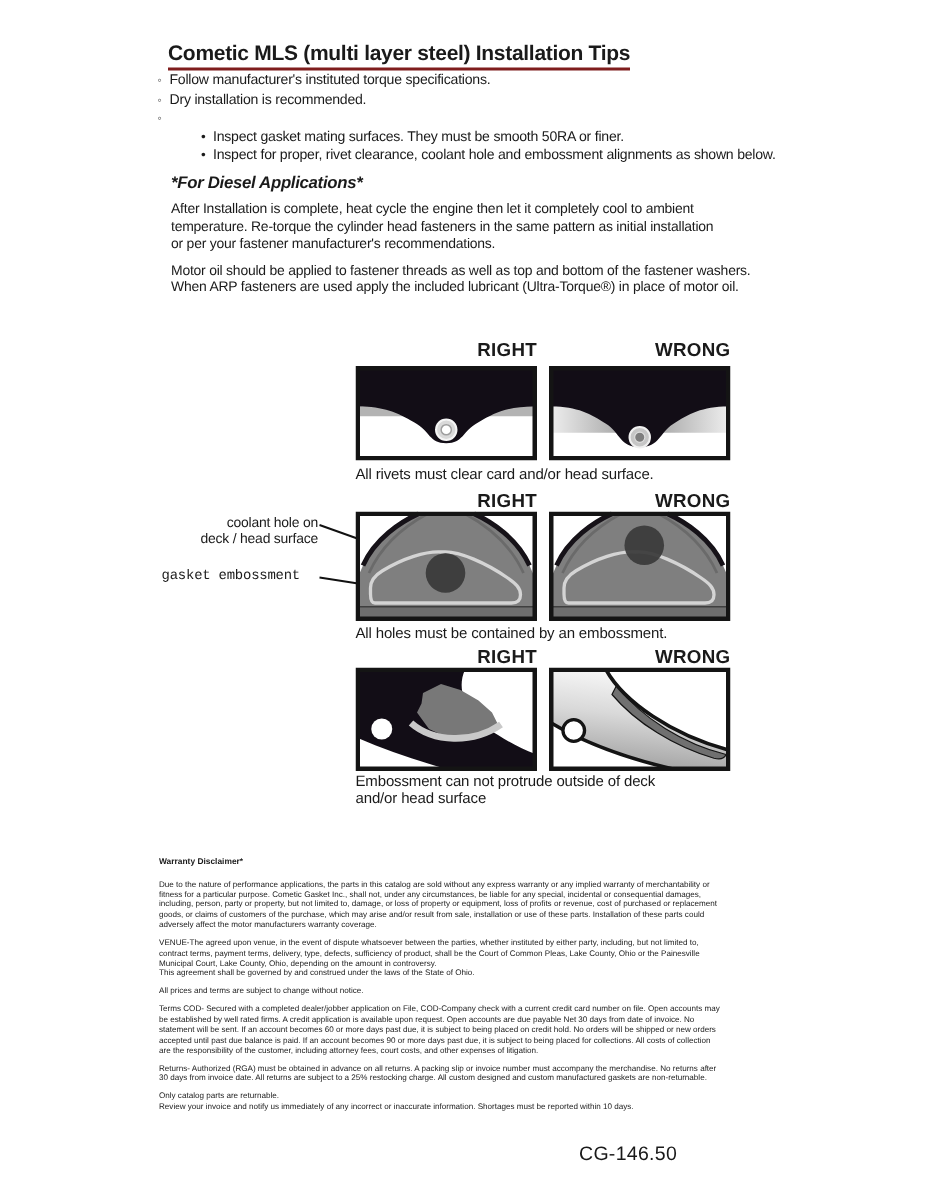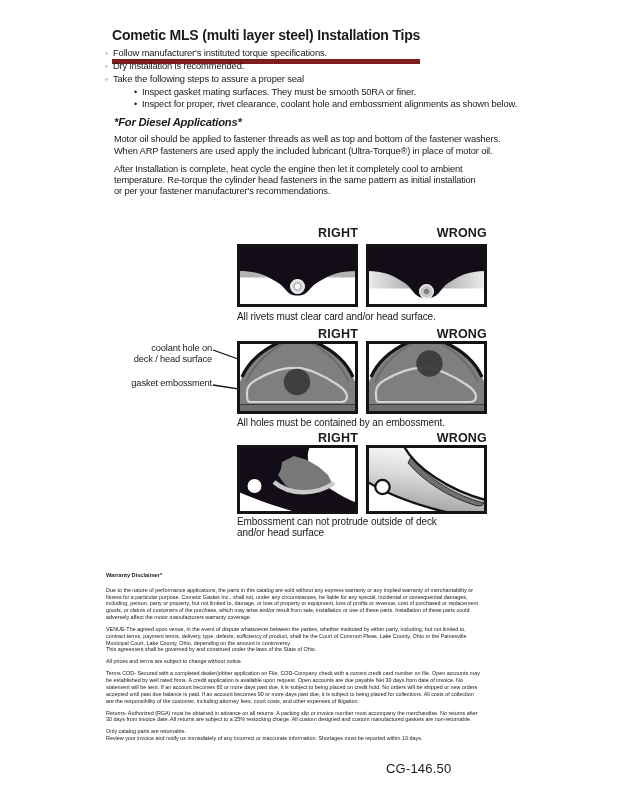--- a/index.html
+++ b/index.html
@@ -1,21 +1,21 @@
 <!DOCTYPE html>
 <html><head>
 <meta charset="utf-8">
 <style>
   html,body{margin:0;padding:0;background:#fff;}
   .page{position:relative;width:618px;height:800px;background:#ffffff;overflow:hidden;
         font-family:"Liberation Sans",sans-serif;color:#1a1a1a;}
   .abs{position:absolute;}
 
   .title{left:112px;top:27px;font-size:14px;font-weight:bold;letter-spacing:-0.2px;
-         border-bottom:5px solid #7f1d1d;padding-bottom:16px;white-space:nowrap;}
+         border-bottom:2px solid #7f1d1d;padding-bottom:2px;white-space:nowrap;}
 
   .tips{left:105px;top:47px;font-size:9.4px;letter-spacing:-0.15px;line-height:12.1px;white-space:nowrap;}
   .tips .row{display:flex;align-items:baseline;}
   .tips .b{width:8px;font-size:8px;color:#333;}
   .tips .sub{margin-left:29px;}
   .tips .sb{width:8px;font-size:9px;}
 
   .diesel{left:114px;top:117px;width:460px;font-size:9.3px;letter-spacing:-0.15px;line-height:11.3px;}
   .diesel h2{margin:0 0 6px 0;font-size:11.2px;letter-spacing:-0.2px;font-style:italic;}
   .diesel p{margin:0 0 7px 0;white-space:pre-line;}
@@ -43,39 +43,38 @@
     <div class="row">
       <span class="b">◦</span>
       <span>Follow manufacturer's instituted torque specifications.</span>
     </div>
     <div class="row">
       <span class="b">◦</span>
       <span>Dry installation is recommended.</span>
     </div>
     <div class="row">
       <span class="b">◦</span>
-      <span>Take the following steps to assure a proper seal</span>
     </div>
     <div class="row sub">
       <span class="sb">•</span>
       <span>Inspect gasket mating surfaces.  They must be smooth 50RA or finer.</span>
     </div>
     <div class="row sub">
       <span class="sb">•</span>
       <span>Inspect for proper, rivet clearance, coolant hole and embossment alignments as shown below.</span>
     </div>
   </div>
 
   <div class="abs diesel">
     <h2>*For Diesel Applications*</h2>
-    <p>Motor oil should be applied to fastener threads as well as top and bottom of the fastener washers.
-When ARP fasteners are used apply the included lubricant (Ultra-Torque®) in place of motor oil.</p>
     <p>After Installation is complete, heat cycle the engine then let it completely cool to ambient
 temperature. Re-torque the cylinder head fasteners in the same pattern as initial installation
 or per your fastener manufacturer's recommendations.</p>
+    <p>Motor oil should be applied to fastener threads as well as top and bottom of the fastener washers.
+When ARP fasteners are used apply the included lubricant (Ultra-Torque®) in place of motor oil.</p>
   </div>
 
   <div class="abs dlabel" style="left:237px;top:226px;">RIGHT</div>
   <div class="abs dlabel" style="left:366px;top:226px;">WRONG</div>
 
   <svg class="abs" style="left:237px;top:244px;" width="121" height="63" viewBox="0 0 121 63">
     <rect x="1.5" y="1.5" width="118" height="60" fill="#ffffff"></rect>
     <rect x="1.5" y="27" width="118" height="6.5" fill="#b3b3b3"></rect>
     <path d="M1.5,1.5 H119.5 V27 C102,27 93,31 82,37.5 C71,43.5 72,51.5 60.5,51.5 C49,51.5 50,43.5 39,37.5 C28,31 19,27 1.5,27 Z" fill="#120d16"></path>
     <circle cx="60.5" cy="42.5" r="6.8" fill="#d9d9d9" stroke="#f5f5f5" stroke-width="1.4"></circle>
@@ -99,21 +98,21 @@
     <rect x="1.5" y="1.5" width="118" height="60" fill="none" stroke="#141414" stroke-width="3"></rect>
   </svg>
 
   <div class="abs caption" style="left:237px;top:311px;">All rivets must clear card and/or head surface.</div>
 
   <div class="abs dlabel" style="left:237px;top:327px;">RIGHT</div>
   <div class="abs dlabel" style="left:366px;top:327px;">WRONG</div>
 
   <div class="abs ann" style="left:92px;top:343px;">coolant hole on
 deck / head surface</div>
-  <div class="abs ann" style="left:92px;top:378px;">gasket embossment</div>
+  <div class="abs ann" style="left:80px;top:378px;font-family:Liberation Mono, monospace;">gasket embossment</div>
 
   <svg class="abs" style="left:90px;top:335px;pointer-events:none;" width="320" height="90" viewBox="0 0 320 90">
     <line x1="123" y1="15" x2="207" y2="45" stroke="#111" stroke-width="1.3"></line>
     <line x1="123" y1="50" x2="168" y2="57" stroke="#111" stroke-width="1.3"></line>
   </svg>
 
   <svg class="abs" style="left:237px;top:341px;" width="121" height="73" viewBox="0 0 121 73">
     <rect x="1.5" y="1.5" width="118" height="70" fill="#7f7f7f"></rect>
     <path d="M1.5,1.5 H42 C30,7 13,18 5,36 L1.5,44 Z" fill="#ffffff"></path>
     <path d="M119.5,1.5 H79 C91,7 108,18 116,36 L119.5,44 Z" fill="#ffffff"></path>

